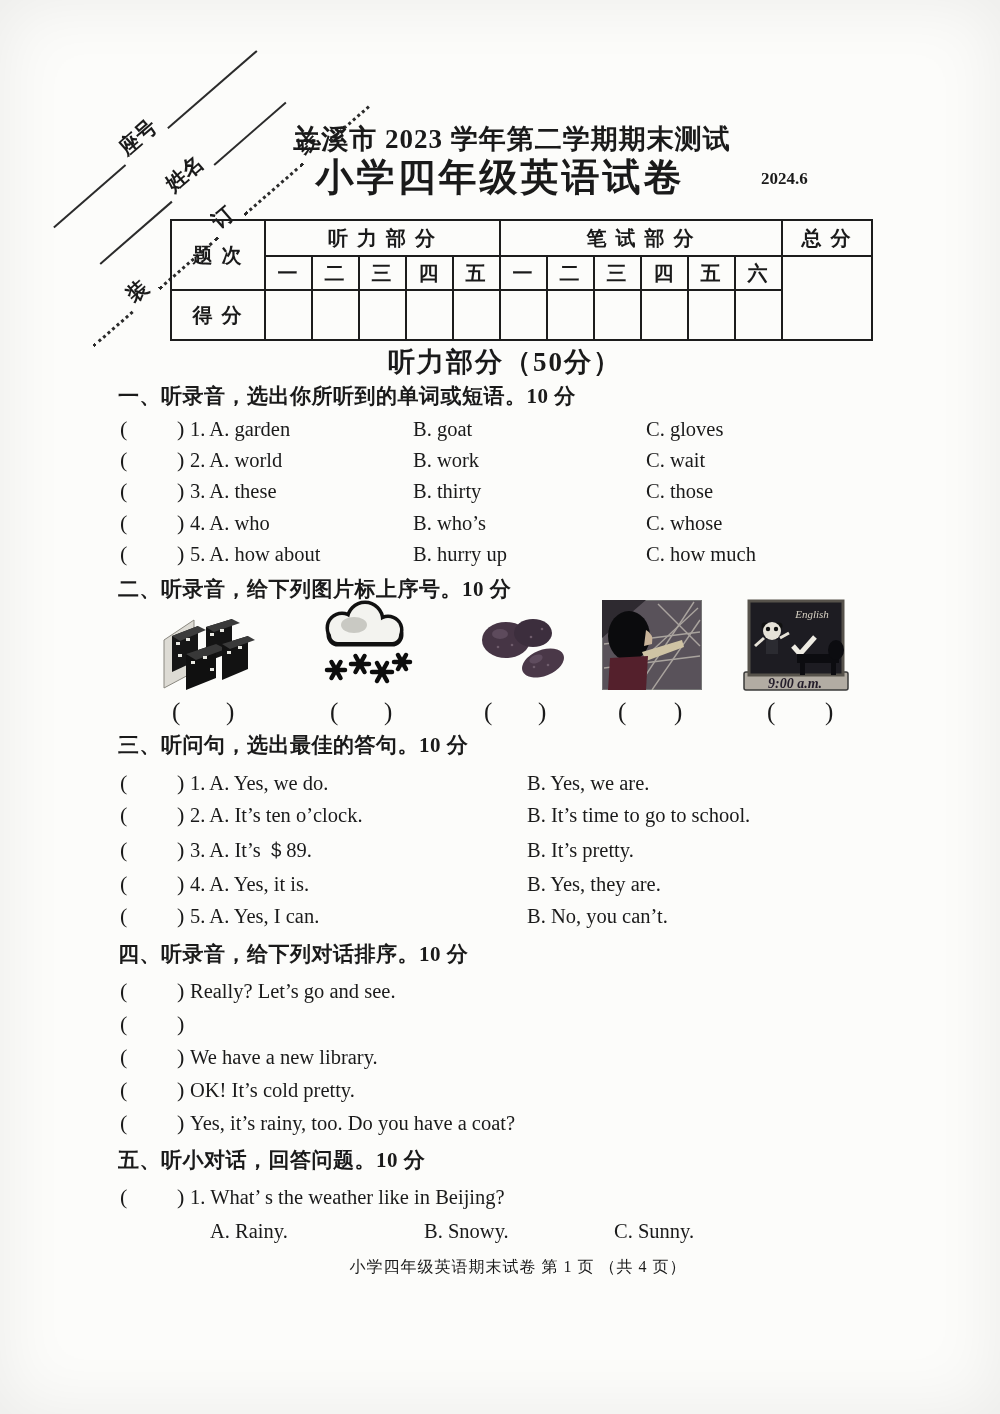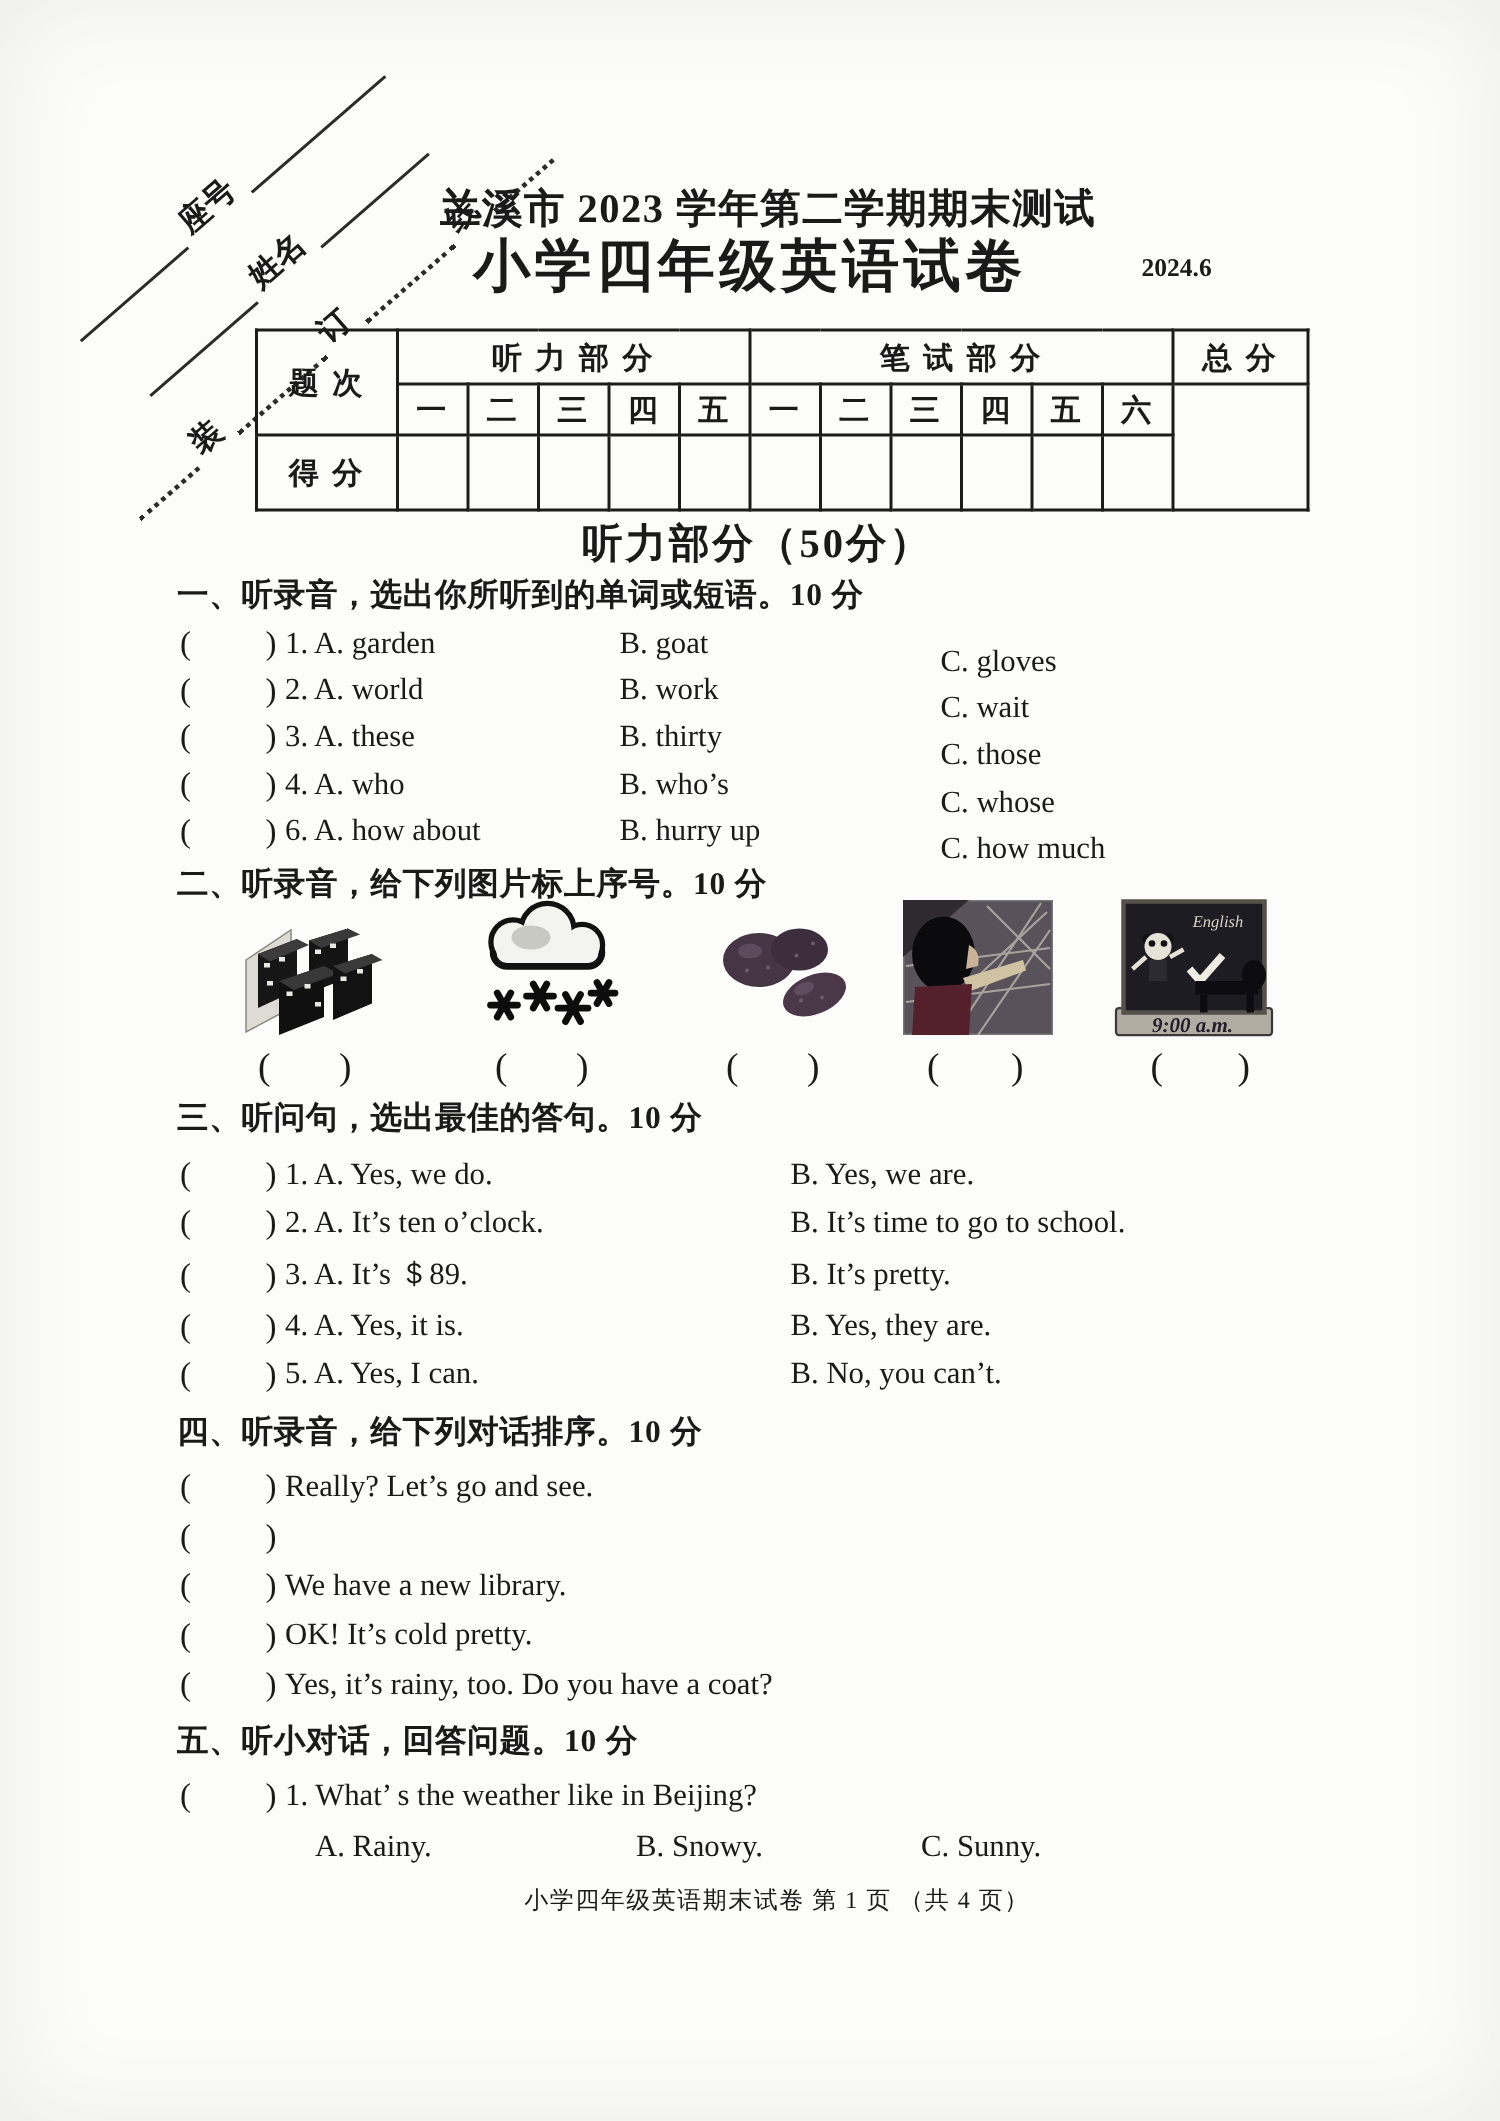--- a/index.html
+++ b/index.html
@@ -37,21 +37,21 @@
   
   .main-title{position:absolute;top:344px;left:0;width:1010px;text-align:center;
     font-size:27px;font-weight:bold;letter-spacing:2px;}
   .sec-heading{position:absolute;left:118px;font-size:21px;font-weight:bold;letter-spacing:.5px;}
   .row{position:absolute;left:0;width:1000px;height:32px;font-size:20.5px;line-height:30px;}
   .row .paren{position:absolute;font-size:22px;}
   .po{left:120px}.pc{left:177px}
   .cA{position:absolute;left:190px;}
   .cB{position:absolute;left:413px;}
   .row.wideB .cB{left:527px;}
-  .cC{position:absolute;left:627px;margin-top:12px;}
+  .cC{position:absolute;left:646px;}
   .opt-row .oA{position:absolute;left:210px;}
   .opt-row .oB{position:absolute;left:424px;}
   .opt-row .oC{position:absolute;left:614px;}
   
   .img-paren{position:absolute;font-size:25px;}
   
   .pic{position:absolute;text-align:right;}
   .pic svg{display:block;}
   
   .footer{position:absolute;top:1257px;left:18px;width:1000px;text-align:center;
@@ -155,21 +155,21 @@
   <div class="row" style="top:508px">
     <span class="paren po">(</span>
     <span class="paren pc">)</span>
     <span class="cA">4. A. who</span>
     <span class="cB">B. who’s</span>
     <span class="cC">C. whose</span>
   </div>
   <div class="row" style="top:539px">
     <span class="paren po">(</span>
     <span class="paren pc">)</span>
-    <span class="cA">6. A. how about</span>
+    <span class="cA">5. A. how about</span>
     <span class="cB">B. hurry up</span>
     <span class="cC">C. how much</span>
   </div>
 
   <div class="sec-heading" style="top:575px">二、听录音，给下列图片标上序号。10 分</div>
 
   <div class="pic" style="left:158px;top:612px">
     <svg width="100" height="82" viewBox="0 0 100 82">
       <polygon points="6,28 36,8 36,60 6,76" fill="#dddbd4" stroke="#8a8880" stroke-width="1"></polygon>
       <polygon points="14,24 40,14 40,48 14,60" fill="#161616"></polygon>

